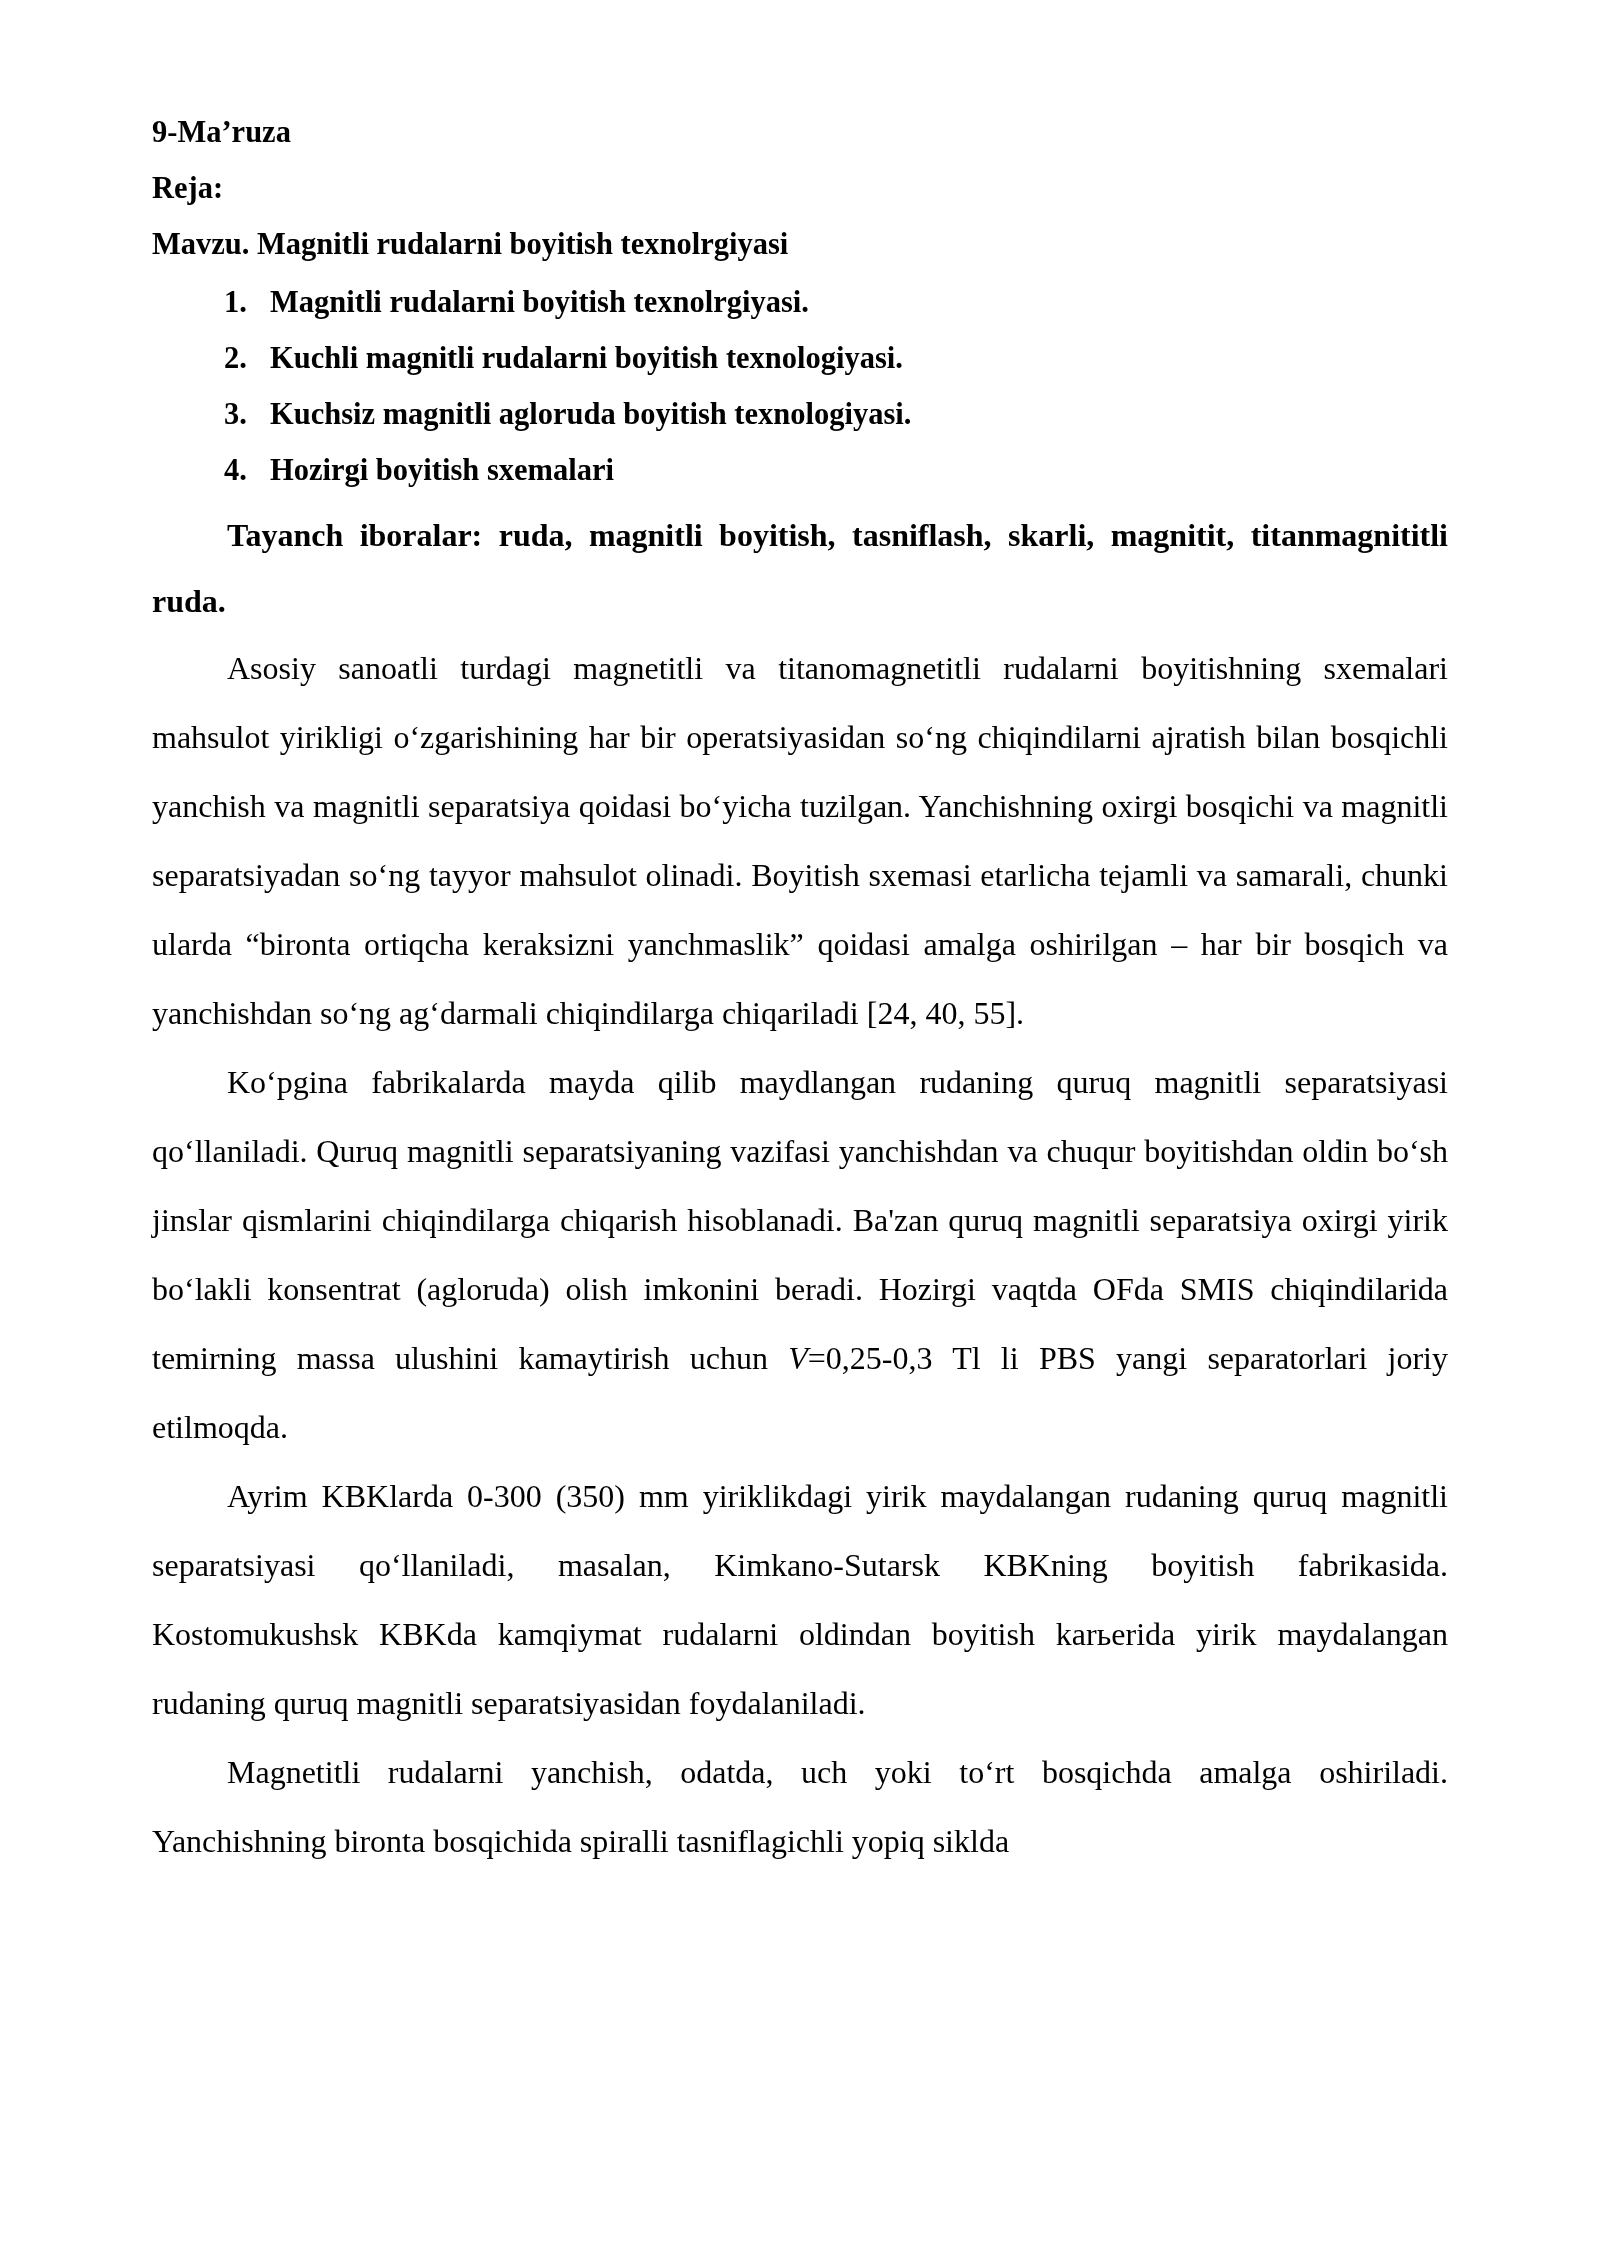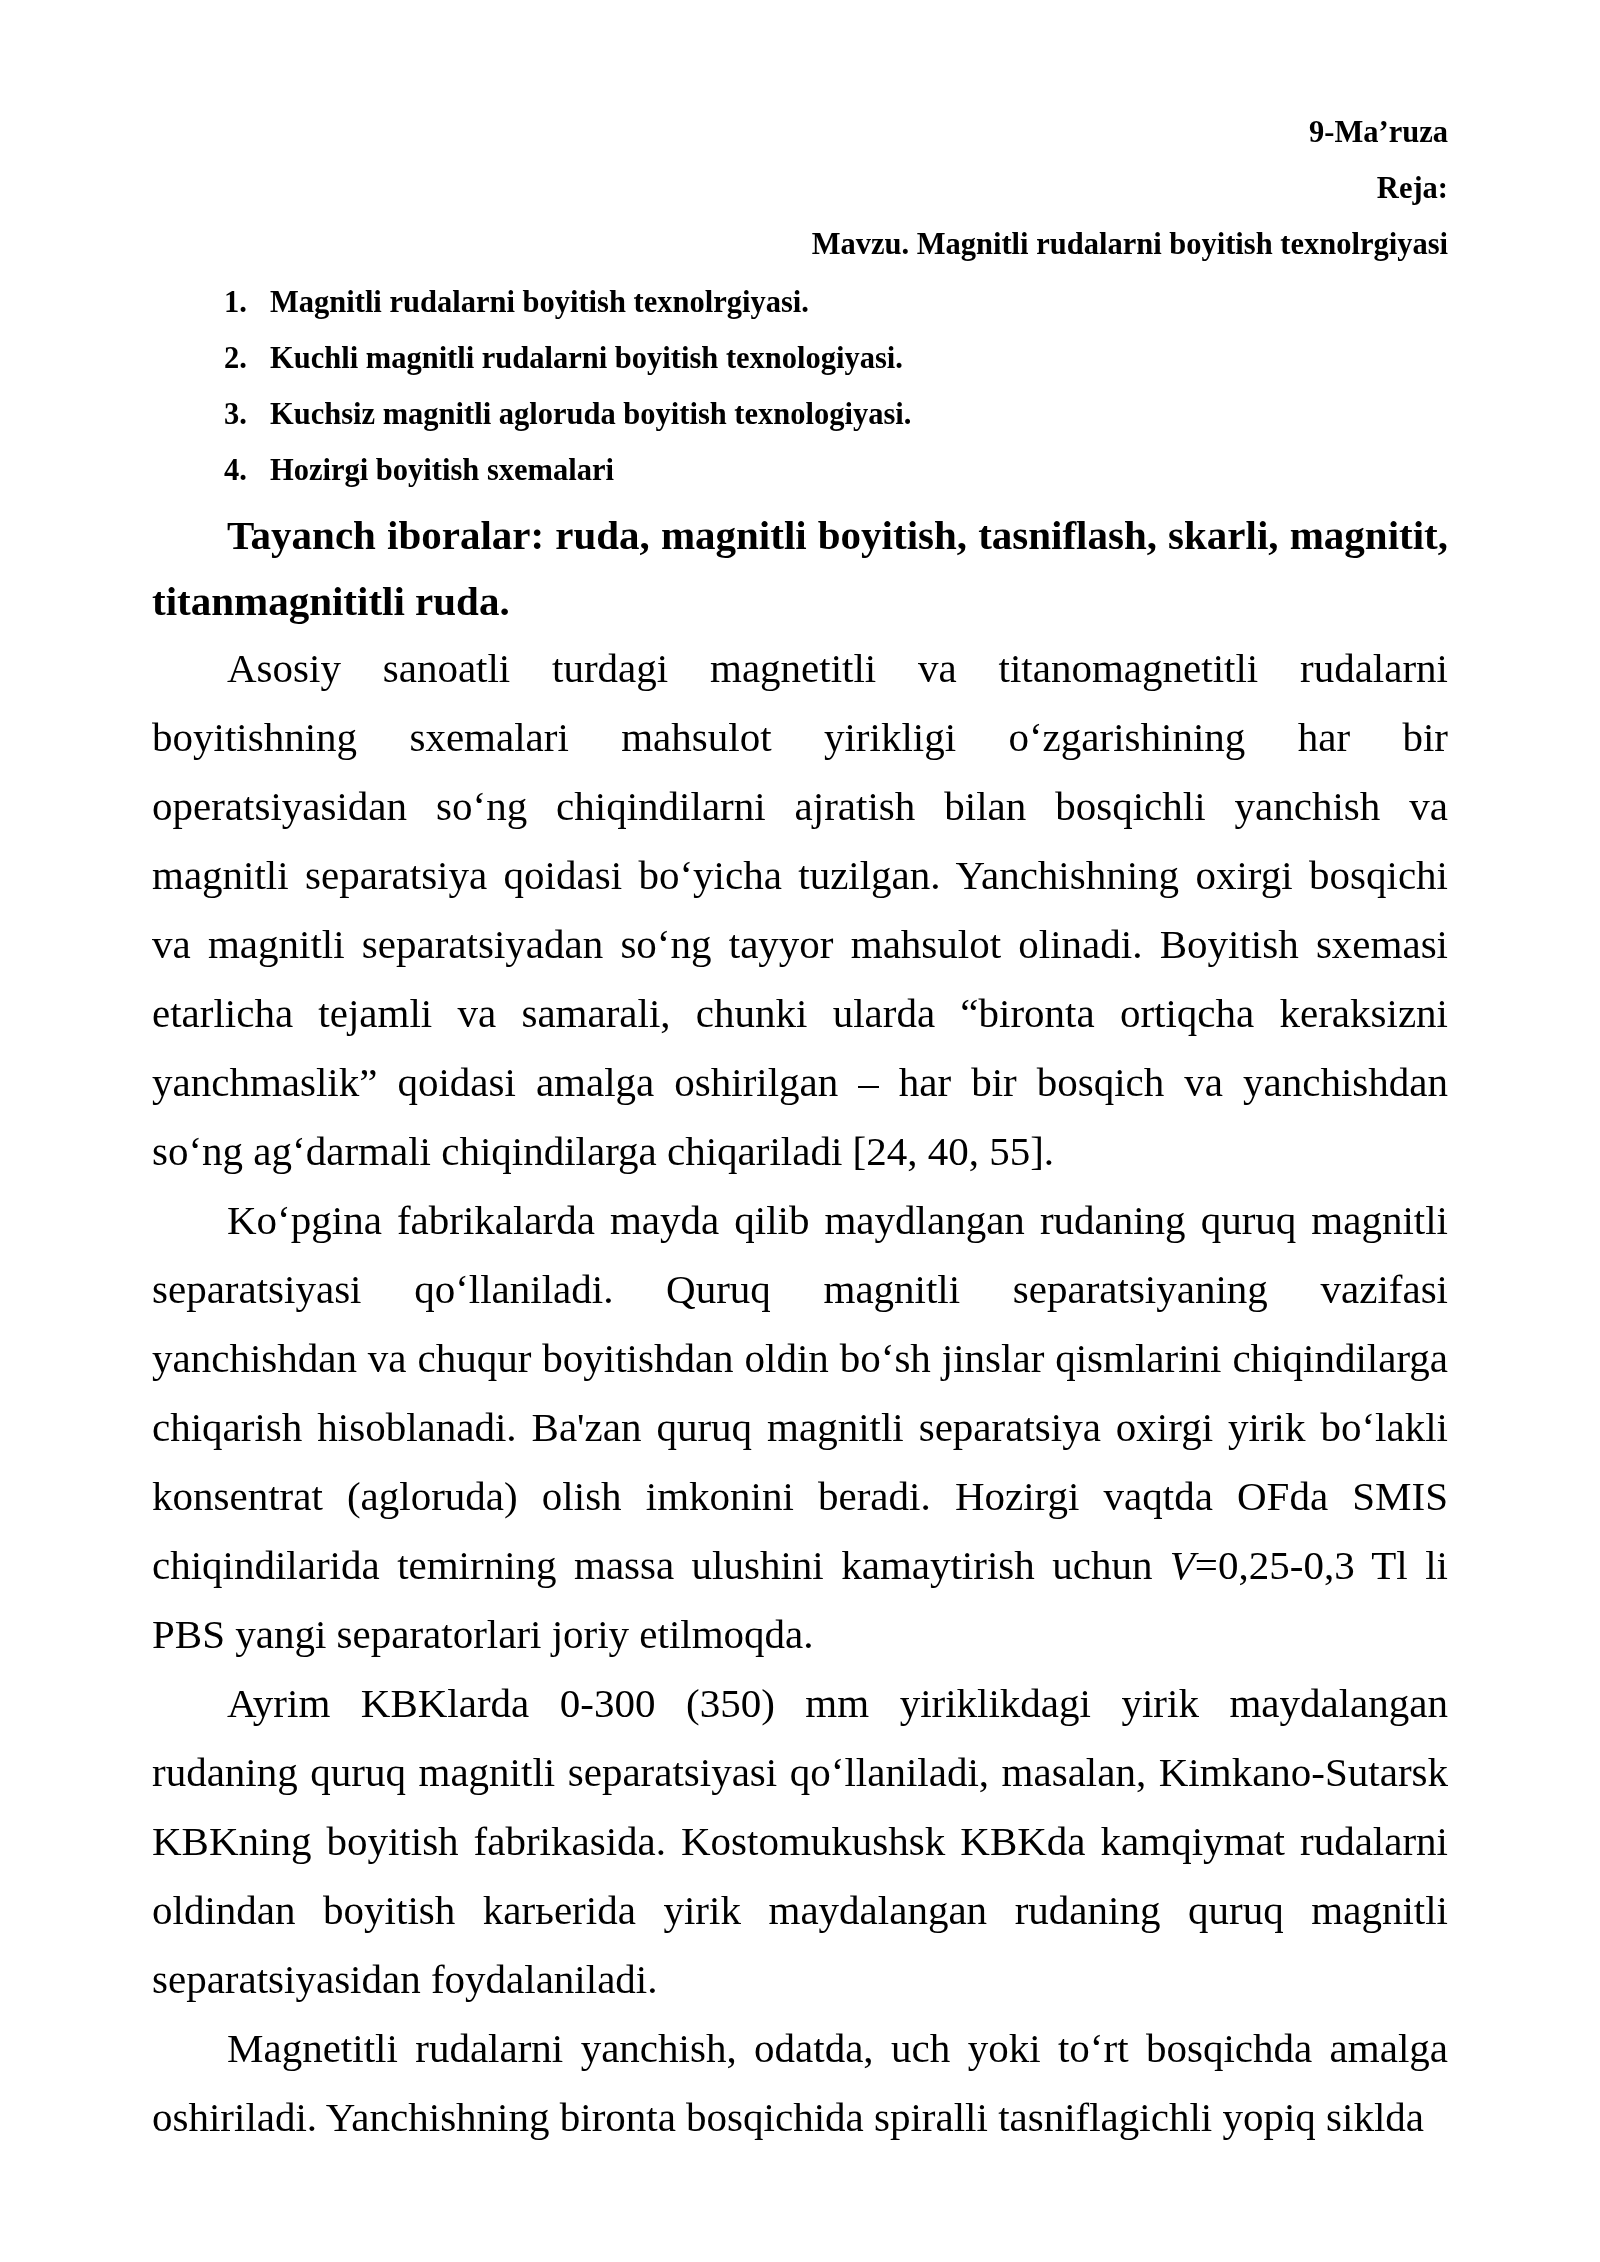--- a/index.html
+++ b/index.html
@@ -20,21 +20,21 @@
     position: relative;
     padding: 96px 152px 60px 152px;
     overflow: hidden;
   }
   .doc {
     width: 1296px;
   }
 
   
   .center-head {
-    text-align: right;
+    text-align: left;
     font-weight: bold;
     font-size: 30.5px;
     line-height: 56px;
     margin: 0;
   }
   .head-1 { margin-top: 8px; }
   .head-2 { }
   .head-3 { }
 
   
@@ -55,21 +55,21 @@
     flex: 0 0 46px;
     margin-left: 72px;
     text-align: left;
   }
   ol.plan li .txt {
     flex: 1 1 auto;
   }
 
   
   p.body {
-    font-size: 41px;
+    font-size: 32px;
     line-height: 69px;
     text-align: justify;
     text-justify: inter-word;
     margin: 0;
     text-indent: 75px;
     hyphens: none;
   }
   p.body.bold {
     font-weight: bold;
   }

